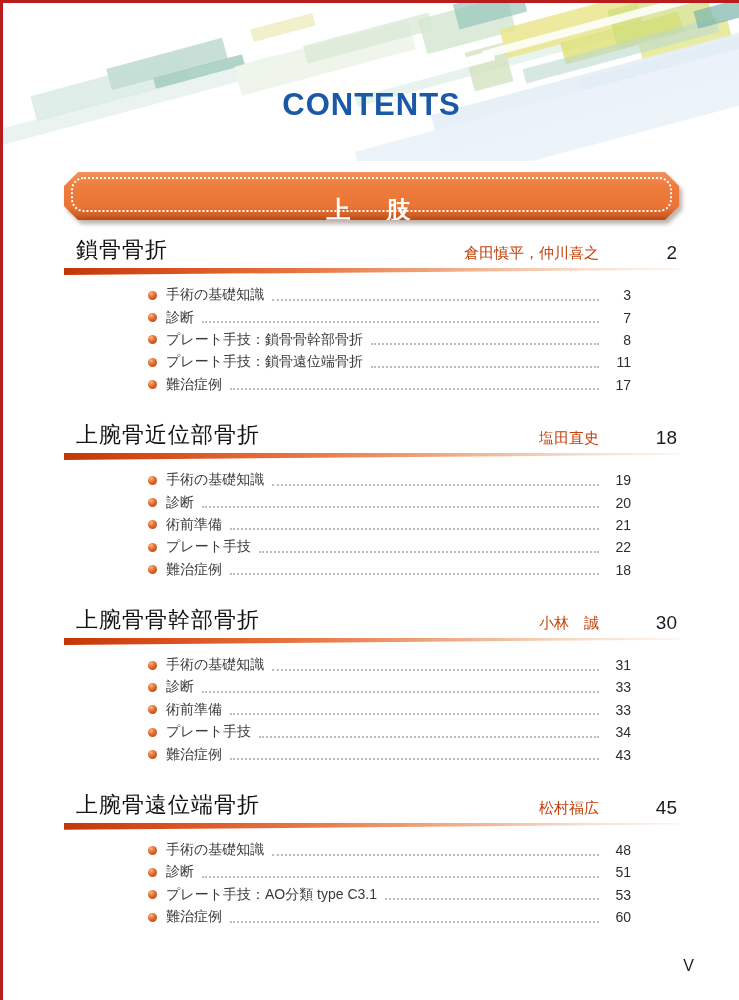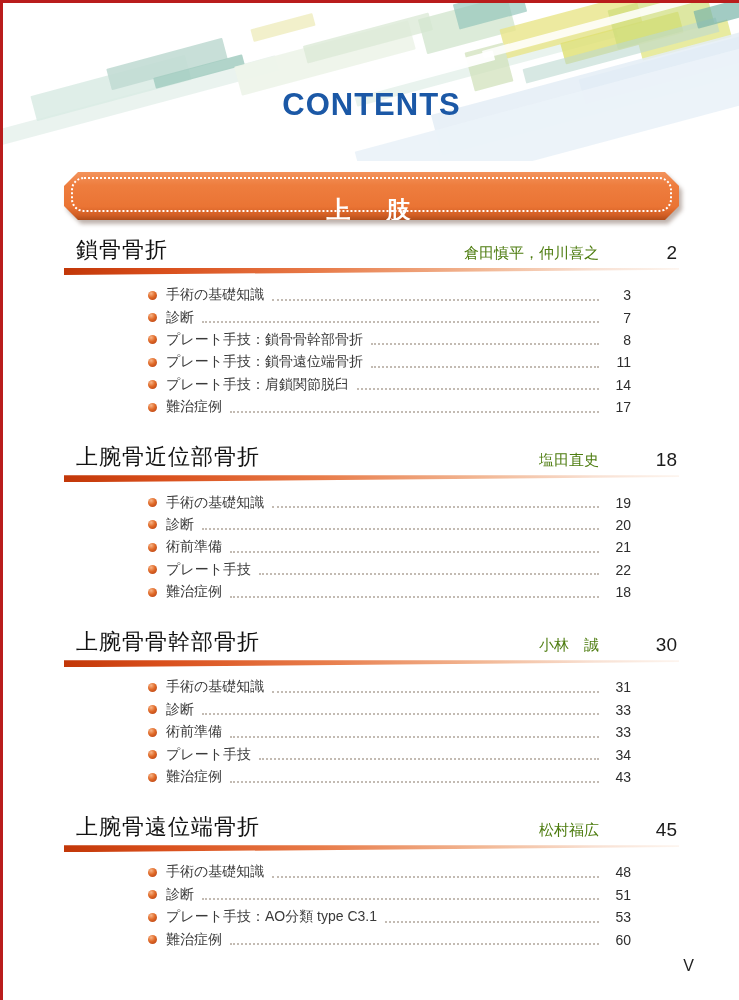--- a/index.html
+++ b/index.html
@@ -54,21 +54,21 @@
   .banner-label { position:absolute; left:0; right:0; top:16px; line-height:44px;
     text-align:center; color:#ffffff; font-size:24px; font-weight:700; letter-spacing:6px; }
 
   
   .toc { position:relative; z-index:2; padding:0 61px; }
   .section { margin-top:24px; }
   .section.first { margin-top:15px; }
   .sec-head { display:flex; align-items:flex-end; padding:0 2px 3px 12px; }
   .sec-title { flex:1; font-size:22px; font-weight:400; color:#121212; letter-spacing:1px; }
   .sec-authors { font-family:"Liberation Serif","DejaVu Serif",serif;
-    font-size:15px; color:#4d7c0f; margin-right:28px; padding-bottom:2px; }
+    font-size:15px; color:#c2410c; margin-right:28px; padding-bottom:2px; }
   .sec-page { width:50px; text-align:right; font-size:19px; color:#1c1c1c; padding-bottom:1px; }
   .rule { height:7px;
     background:linear-gradient(90deg,#c23708 0%,#d94f1c 16%,#e87c4a 42%,#f2b794 68%,#f8e0d2 86%,#fdf5ef 100%);
     clip-path:polygon(0 0,100% 0,100% 25%,0 100%); }
   .items { margin:9px 48px 0 84px; }
   .item { display:flex; align-items:center; height:22.4px; }
   .bullet { width:9px; height:9px; border-radius:50%; flex:0 0 9px; margin-right:9px;
     background:radial-gradient(circle at 35% 28%,#f8b487 0%,#e06a28 45%,#b13a10 100%); }
   .item-label { font-size:14px; color:#3a3a3a; white-space:nowrap; }
   .leader { flex:1; border-bottom:2px dotted #c3bbb3; margin:9px 8px 0 8px; }
@@ -143,26 +143,20 @@
           <span class="item-page">8</span>
         </div>
         <div class="item">
           <span class="bullet"></span>
           <span class="item-label">プレート手技：鎖骨遠位端骨折</span>
           <span class="leader"></span>
           <span class="item-page">11</span>
         </div>
         <div class="item">
           <span class="bullet"></span>
-          <span class="item-label">プレート手技：肩鎖関節脱臼</span>
-          <span class="leader"></span>
-          <span class="item-page">14</span>
-        </div>
-        <div class="item">
-          <span class="bullet"></span>
           <span class="item-label">難治症例</span>
           <span class="leader"></span>
           <span class="item-page">17</span>
         </div>
       </div>
     </div>
 
     <div class="section">
       <div class="sec-head">
         <div class="sec-title">上腕骨近位部骨折</div>

